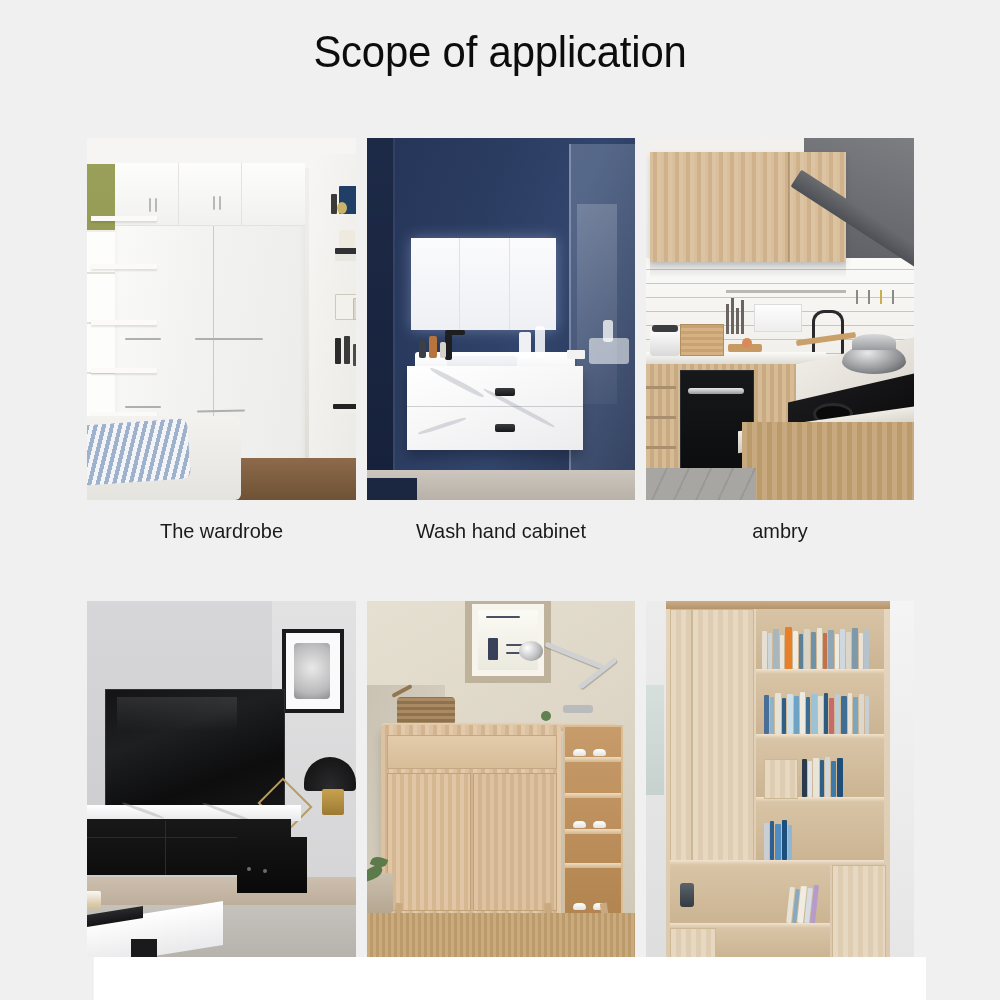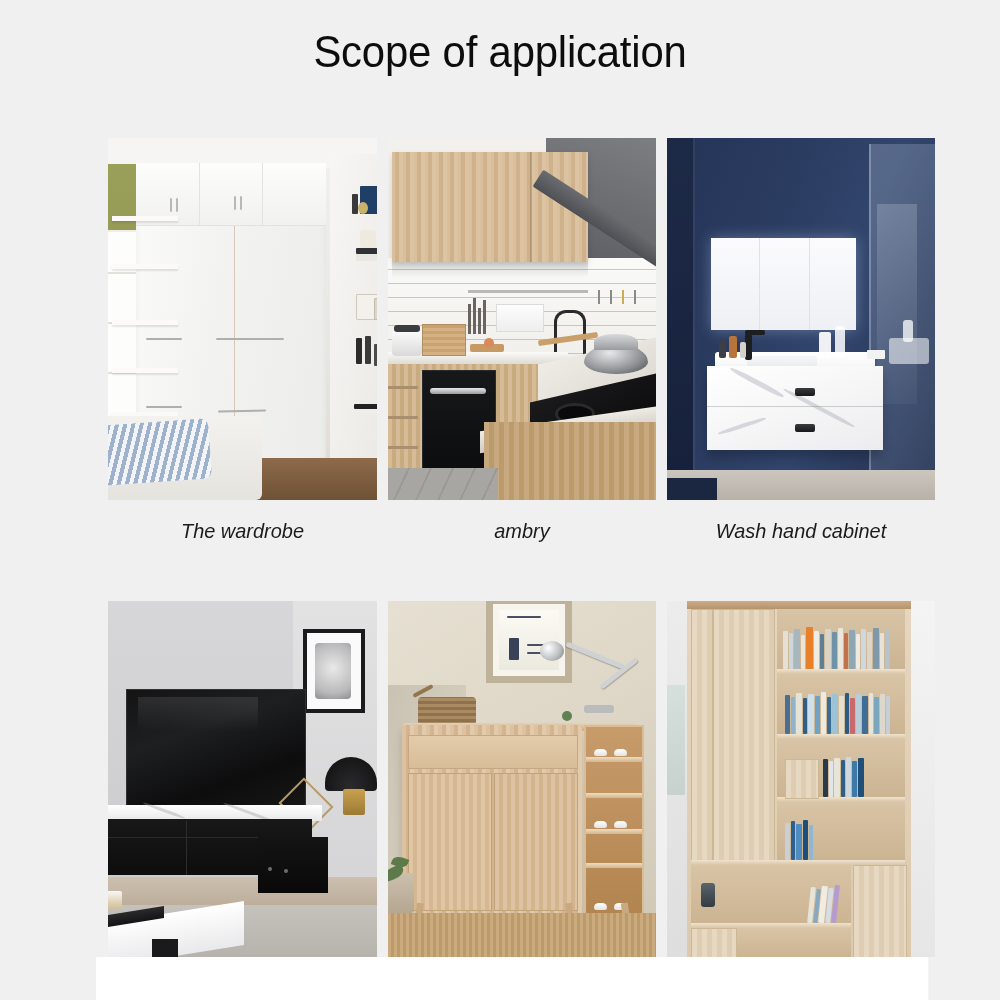--- a/index.html
+++ b/index.html
@@ -16,21 +16,21 @@
     position:absolute;left:0;top:26px;width:1000px;
     text-align:center;
     font-size:45px;
     font-weight:400;
     color:#0d0d0d;
     letter-spacing:-0.2px;
     font-family:"Liberation Sans","DejaVu Sans",sans-serif;
     transform:scaleX(0.93);
   }
 
-  .grid{position:absolute;left:108px;top:138px;width:830px;font-style:italic;}
+  .grid{position:absolute;left:87px;top:138px;width:830px;}
 
   .row{position:relative;display:flex;gap:11px;}
   .cell{width:269px;position:relative;}
   .cell.mid{width:268px;}
   .cell.last{width:268px;}
 
   .photo{
     width:100%;height:362px;
     position:relative;overflow:hidden;
     background:#cfcfcf;
@@ -246,20 +246,57 @@
           <div class="wd-obj" style="left:266px;top:206px;width:6px;height:22px;background:#4b4b4b"></div>
           <div class="wd-obj" style="left:246px;top:266px;width:36px;height:5px;background:#222"></div>
           <div class="wd-obj" style="left:246px;top:271px;width:36px;height:4px;background:#efeeea"></div>
           <div class="wd-floor"></div>
           <div class="wd-bed"></div>
           <div class="wd-blanket"></div>
         </div>
         <div class="caption cap-row1">The wardrobe</div>
       </div>
 
+      <div class="cell last">
+        <div class="photo">
+          <div class="b-wall"></div>
+          <div class="b-wallL"></div>
+          <div class="b-wallseam"></div>
+          <div class="b-glass">
+              <i></i>
+            </div>
+          <div class="abs" style="right:6px;top:200px;width:40px;height:26px;background:rgba(255,255,255,.55);border-radius:3px"></div>
+          <div class="abs" style="right:22px;top:182px;width:10px;height:22px;background:rgba(255,255,255,.75);border-radius:3px"></div>
+          <div class="b-mirror">
+            <div class="d" style="left:48px"></div>
+            <div class="d" style="left:98px"></div>
+          </div>
+          <div class="b-basin"></div>
+          <div class="b-sink"></div>
+          <div class="b-tap"></div>
+          <div class="b-vanity">
+            <div class="b-marble" style="left:20px;top:14px;width:60px;height:5px"></div>
+            <div class="b-marble" style="left:72px;top:40px;width:80px;height:4px"></div>
+            <div class="b-marble" style="left:10px;top:58px;width:50px;height:4px;transform:rotate(-18deg)"></div>
+            <div class="b-drawerline" style="top:40px"></div>
+          </div>
+          <div class="b-handle" style="left:128px;top:250px"></div>
+          <div class="b-handle" style="left:128px;top:286px"></div>
+          <div class="abs" style="left:152px;top:194px;width:12px;height:26px;background:rgba(255,255,255,.92);border-radius:2px"></div>
+          <div class="abs" style="left:168px;top:188px;width:10px;height:32px;background:rgba(255,255,255,.85);border-radius:4px"></div>
+          <div class="b-bottle" style="left:52px;top:202px;width:7px;height:18px;background:#3c3f45"></div>
+          <div class="b-bottle" style="left:62px;top:198px;width:8px;height:22px;background:#b8743a"></div>
+          <div class="b-bottle" style="left:73px;top:204px;width:6px;height:16px;background:#d6d2cb"></div>
+          <div class="abs" style="left:200px;top:212px;width:18px;height:9px;background:#f2f2f3;border-radius:1px"></div>
+          <div class="b-floor"></div>
+          <div class="b-floorL"></div>
+        </div>
+        <div class="caption cap-row1">Wash hand cabinet</div>
+      </div>
+
       <div class="cell mid">
         <div class="photo">
           <div class="k-wall"></div>
           <div class="k-ceil"></div>
           <div class="k-tile"></div>
           <div class="k-upper">
             <div class="seam" style="left:138px"></div>
           </div>
           <div class="k-uppershadow"></div>
           <div class="k-hood" style="left:150px;top:30px;width:150px;"></div>
@@ -292,57 +329,20 @@
           <div class="abs" style="left:170px;top:268px;width:34px;height:16px;background:#0a0a0a;border-radius:50%;box-shadow:0 0 0 3px #2a2a2c"></div>
           <div class="k-wok"></div>
           <div class="k-woklid"></div>
           <div class="abs" style="left:150px;top:198px;width:60px;height:6px;background:#c9a06a;transform:rotate(-8deg);border-radius:2px"></div>
           <div class="k-islandtop"></div>
           <div class="k-island"></div>
           <div class="k-floor"></div>
         </div>
         <div class="caption cap-row1">ambry</div>
       </div>
-
-      <div class="cell last">
-        <div class="photo">
-          <div class="b-wall"></div>
-          <div class="b-wallL"></div>
-          <div class="b-wallseam"></div>
-          <div class="b-glass">
-              <i></i>
-            </div>
-          <div class="abs" style="right:6px;top:200px;width:40px;height:26px;background:rgba(255,255,255,.55);border-radius:3px"></div>
-          <div class="abs" style="right:22px;top:182px;width:10px;height:22px;background:rgba(255,255,255,.75);border-radius:3px"></div>
-          <div class="b-mirror">
-            <div class="d" style="left:48px"></div>
-            <div class="d" style="left:98px"></div>
-          </div>
-          <div class="b-basin"></div>
-          <div class="b-sink"></div>
-          <div class="b-tap"></div>
-          <div class="b-vanity">
-            <div class="b-marble" style="left:20px;top:14px;width:60px;height:5px"></div>
-            <div class="b-marble" style="left:72px;top:40px;width:80px;height:4px"></div>
-            <div class="b-marble" style="left:10px;top:58px;width:50px;height:4px;transform:rotate(-18deg)"></div>
-            <div class="b-drawerline" style="top:40px"></div>
-          </div>
-          <div class="b-handle" style="left:128px;top:250px"></div>
-          <div class="b-handle" style="left:128px;top:286px"></div>
-          <div class="abs" style="left:152px;top:194px;width:12px;height:26px;background:rgba(255,255,255,.92);border-radius:2px"></div>
-          <div class="abs" style="left:168px;top:188px;width:10px;height:32px;background:rgba(255,255,255,.85);border-radius:4px"></div>
-          <div class="b-bottle" style="left:52px;top:202px;width:7px;height:18px;background:#3c3f45"></div>
-          <div class="b-bottle" style="left:62px;top:198px;width:8px;height:22px;background:#b8743a"></div>
-          <div class="b-bottle" style="left:73px;top:204px;width:6px;height:16px;background:#d6d2cb"></div>
-          <div class="abs" style="left:200px;top:212px;width:18px;height:9px;background:#f2f2f3;border-radius:1px"></div>
-          <div class="b-floor"></div>
-          <div class="b-floorL"></div>
-        </div>
-        <div class="caption cap-row1">Wash hand cabinet</div>
-      </div>
     </div>
 
     <div class="row row2" style="margin-top:39px">
 
       <div class="cell">
         <div class="photo">
           <div class="t-wall"></div>
           <div class="t-wall2"></div>
           <div class="t-frame">
               <i></i>

